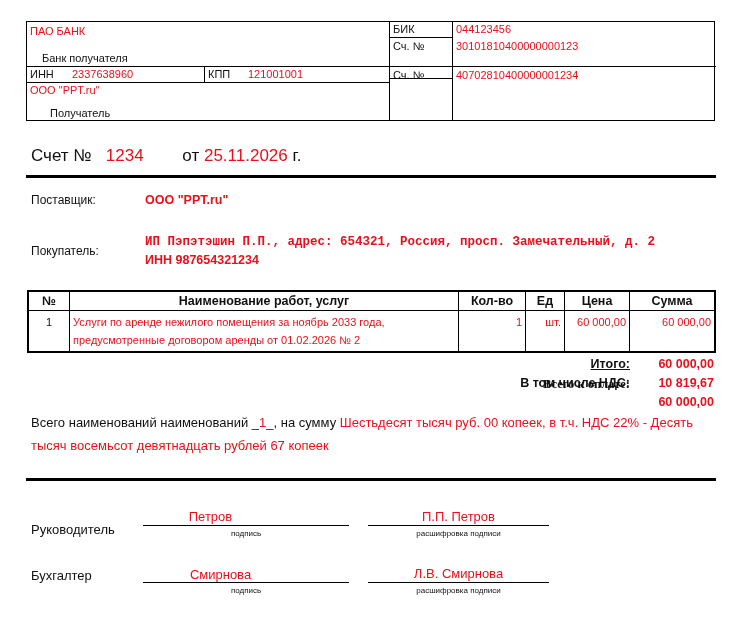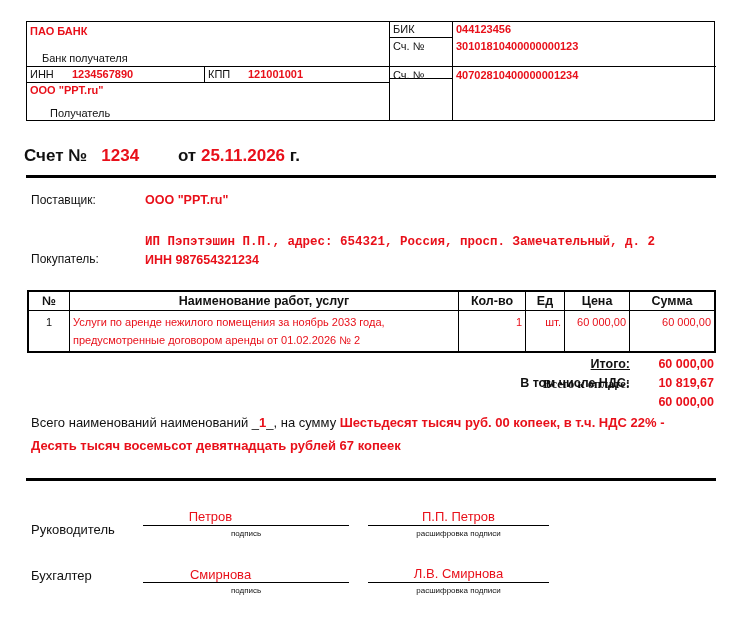--- a/index.html
+++ b/index.html
@@ -1,27 +1,27 @@
 <!DOCTYPE html>
 <html><head>
 <meta charset="utf-8">
 <style>
   html, body { margin:0; padding:0; background:#ffffff; }
   body { width:748px; height:624px; position:relative; overflow:hidden;
          font-family:"Liberation Sans", sans-serif; color:#111; }
   .red { color:#e8101a; }
-  .b { font-weight:bold; }
+  .b { font-weight:normal; }
 
   
   .bank { position:absolute; left:26px; top:21px; width:689px; height:100px; border:1px solid #000; box-sizing:border-box; }
   .bank .vl { position:absolute; top:0; bottom:0; width:1px; background:#000; }
   .bank .hl { position:absolute; height:1px; background:#000; }
   .bank .t { position:absolute; font-size:11px; white-space:nowrap; }
 
-  .title { position:absolute; left:24px; top:146px; font-size:17px; font-weight:bold; white-space:nowrap; }
+  .title { position:absolute; left:31px; top:146px; font-size:17px; font-weight:normal; white-space:nowrap; }
   .title .gap { display:inline-block; width:34px; }
   .rule { position:absolute; left:26px; width:690px; height:3px; background:#000; }
 
   .lbl { position:absolute; font-size:12px; white-space:nowrap; }
   .val { position:absolute; font-size:12.5px; font-weight:bold; color:#e8101a; white-space:nowrap; }
 
   
   table.items { position:absolute; left:27px; top:290px; width:689px; border-collapse:collapse; border:2px solid #000; font-size:11px; }
   table.items th { font-size:12.5px; font-weight:bold; border:1px solid #000; border-bottom:1px solid #000; height:18px; padding:0 3px; }
   table.items td { border-left:1px solid #000; border-right:1px solid #000; vertical-align:top; padding:2px 3px; color:#e8101a; line-height:18px; }
@@ -47,21 +47,21 @@
   <div class="hl" style="left:0; width:362px; top:44px;"></div>
   <div class="hl" style="left:0; width:362px; top:60px;"></div>
   <div class="hl" style="left:362px; width:63px; top:15px;"></div>
   <div class="hl" style="left:362px; width:327px; top:44px;"></div>
   <div class="hl" style="left:362px; width:63px; top:56px;"></div>
   <div style="position:absolute; left:177px; top:44px; width:1px; height:16px; background:#000;"></div>
 
   <span class="t red b" style="left:3px; top:3px;">ПАО БАНК</span>
   <span class="t" style="left:15px; top:30px;">Банк получателя</span>
   <span class="t" style="left:3px; top:46px;">ИНН</span>
-  <span class="t red b" style="left:45px; top:46px;">1234567890</span>
+  <span class="t red b" style="left:45px; top:46px;">2337638960</span>
   <span class="t" style="left:181px; top:46px;">КПП</span>
   <span class="t red b" style="left:221px; top:46px;">121001001</span>
   <span class="t red b" style="left:3px; top:62px;">ООО "PPT.ru"</span>
   <span class="t" style="left:3px; top:85px;padding-left:20px;">Получатель</span>
 
   <span class="t" style="left:366px; top:1px;">БИК</span>
   <span class="t red b" style="left:429px; top:1px;">044123456</span>
   <span class="t" style="left:366px; top:18px;">Сч. №</span>
   <span class="t red b" style="left:429px; top:18px;">30101810400000000123</span>
   <span class="t" style="left:366px; top:47px;">Сч. №</span>
@@ -72,21 +72,21 @@
   <span>Счет №</span>&nbsp;&nbsp;
   <span class="red">1234</span><span class="gap"></span>
   <span>от</span>
   <span class="red">25.11.2026</span>
   <span>г.</span>
 </div>
 <div class="rule" style="top:175px;"></div>
 
 <span class="lbl" style="left:31px; top:193px;">Поставщик:</span>
 <span class="val" style="left:145px; top:193px;">ООО "PPT.ru"</span>
-<span class="lbl" style="left:31px; top:252px;">Покупатель:</span>
+<span class="lbl" style="left:31px; top:244px;">Покупатель:</span>
 <span class="val" style="left:145px; top:235px;font-family:Liberation Mono, monospace;">ИП Пэпэтэшин П.П., адрес: 654321, Россия, просп. Замечательный, д. 2</span>
 <span class="val" style="left:145px; top:253px;">ИНН 987654321234</span>
 
 <table class="items">
   <thead>
     <tr>
       <th style="width:34px;">№</th>
       <th>Наименование работ, услуг</th>
       <th style="width:60px;">Кол-во</th>
       <th style="width:32px;">Ед</th>

